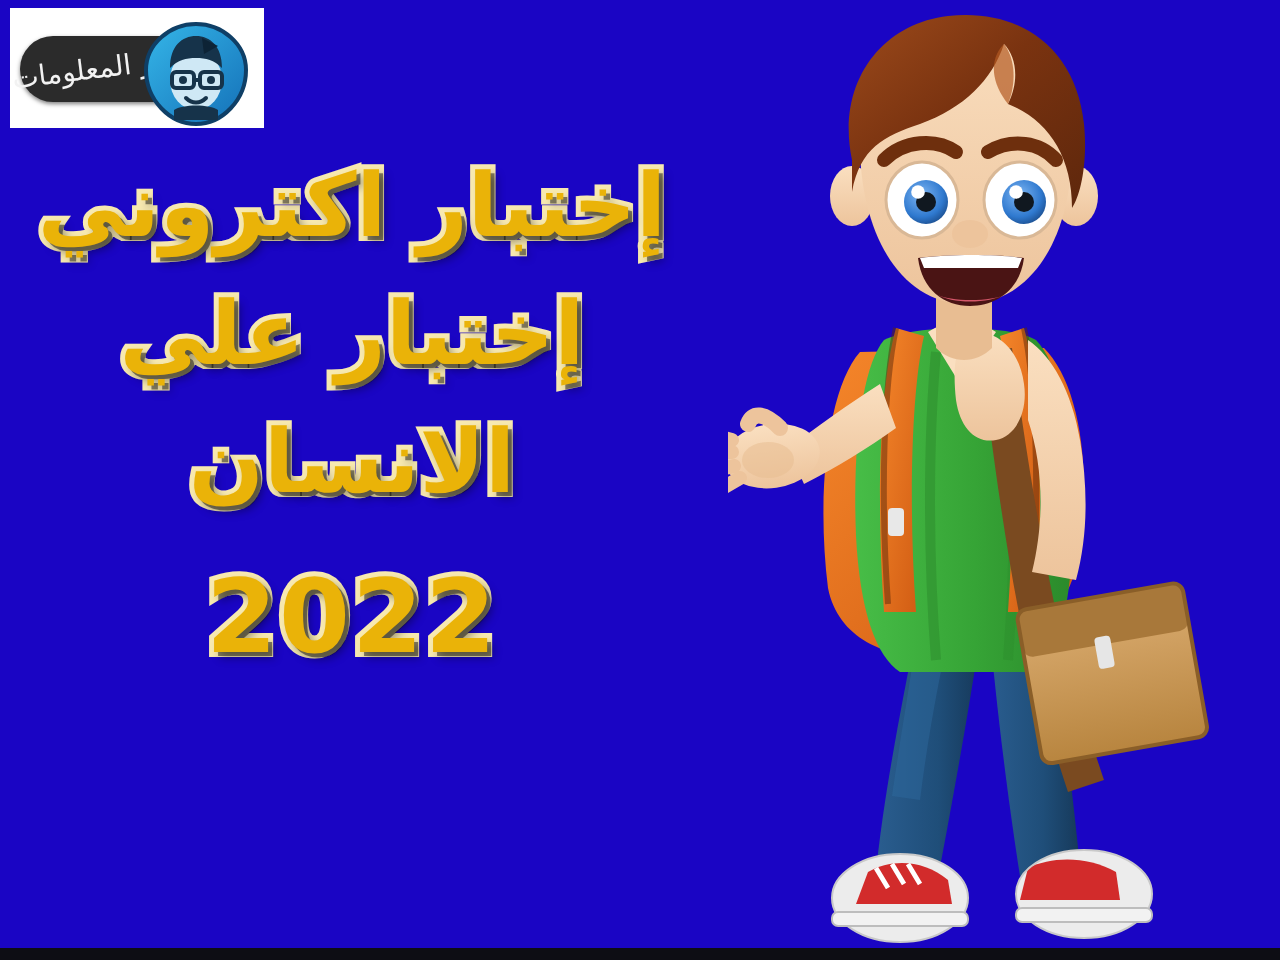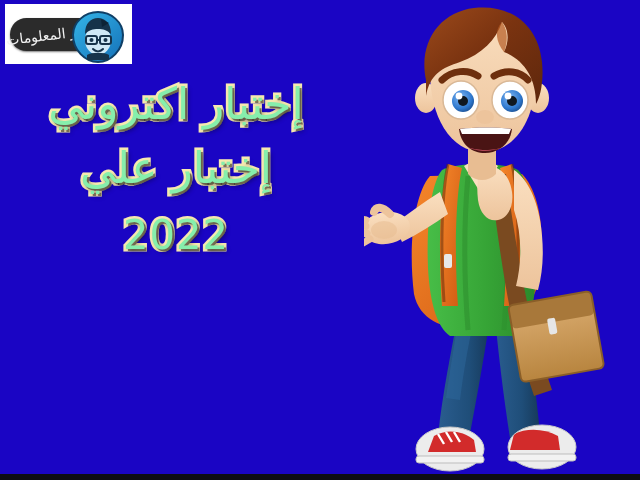--- a/index.html
+++ b/index.html
@@ -85,38 +85,38 @@
     position: absolute;
     left: 0;
     top: 72px;
     width: 352px;
     z-index: 15;
     direction: rtl;
     text-align: center;
   }
   .hl-line {
     display: block;
-    color: #86efac;
+    color: #eab308;
     font-family: "DejaVu Sans", sans-serif;
-    font-weight: normal;
+    font-weight: bold;
     font-size: 44px;
     line-height: 64px;
     letter-spacing: 1px;
     white-space: nowrap;
     -webkit-text-stroke: 5px #f7e9b0;
     paint-order: stroke fill;
     text-shadow:
        2px 2px 0 rgba(0,0,0,.45),
        3px 3px 4px rgba(0,0,0,.35);
   }
   .hl-line.year {
-    font-size: 40px;
+    font-size: 51px;
     line-height: 58px;
     direction: ltr;
-    margin-top: 6px;
+    margin-top: 17px;
   }
 
   
   .character {
     position: absolute;
     right: 8px;
     top: 6px;
     width: 268px;
     height: 470px;
     z-index: 10;
@@ -258,20 +258,21 @@
                  C108 147 97 139 95 123 Z" fill="#4a1414"></path>
         <path d="M96 123 C110 121 134 121 147 123 L145 128 L98 128 Z" fill="#ffffff"></path>
         <path d="M104 141 C112 146 130 146 139 141 C132 145 111 145 104 141 Z" fill="#d4576a"></path>
       </g>
     </svg>
   </div>
 
   <div class="headline">
     <span class="hl-line">إختبار اكتروني</span>
     <span class="hl-line">إختبار علي</span>
+    <span class="hl-line">الانسان</span>
     <span class="hl-line year">2022</span>
   </div>
 
   <div class="logo-badge">
     <div class="logo-inner">
 
       <div class="logo-bar"></div>
 
       <div class="logo-script">سنتر المعلومات</div>
 

